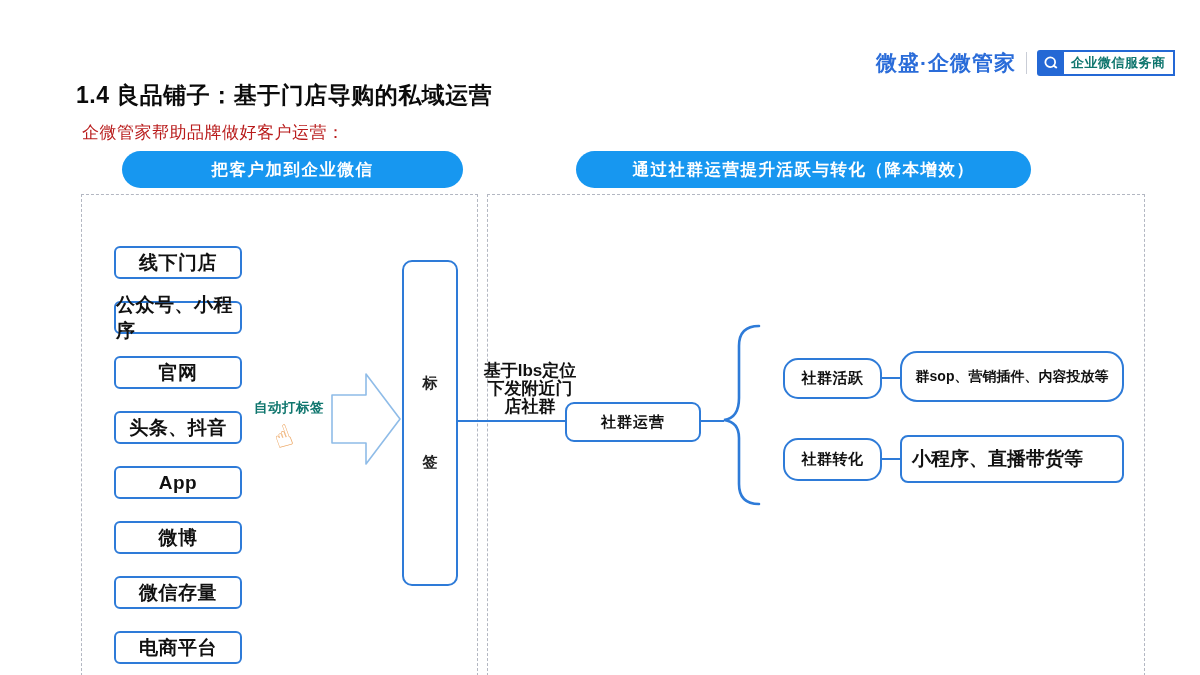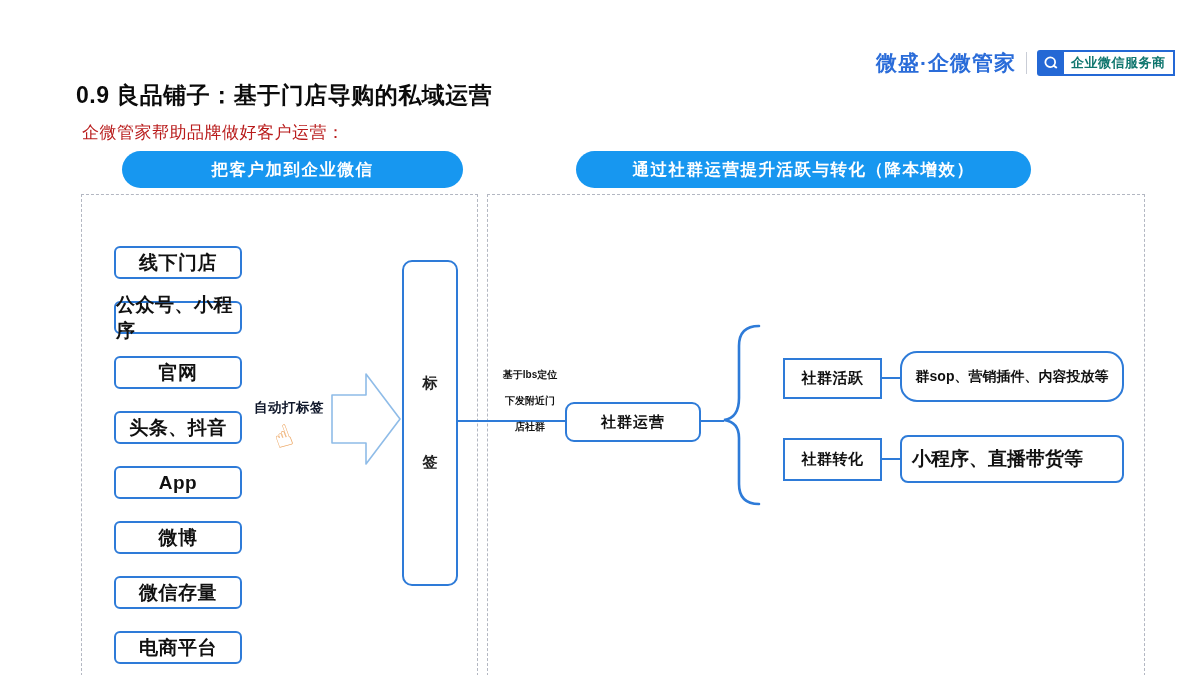--- a/index.html
+++ b/index.html
@@ -30,43 +30,43 @@
   .panel { position:absolute; top:166px; height:497px; border:1px dashed #b3b7c2; background:#ffffff; }
   .panel-left { left:81px; width:397px; }
   .panel-right { left:487px; width:658px; }
 
   
   .sources { position:absolute; left:114px; top:218px; width:128px; display:flex; flex-direction:column; gap:22px; }
   .src-box { height:33px; border:2px solid #2e7bd8; border-radius:6px; background:#fff;
              display:flex; align-items:center; justify-content:center;
              font-size:19px; font-weight:bold; color:#111; letter-spacing:.5px; }
 
-  .arrow-label { position:absolute; left:254px; top:371px; font-size:13.5px; font-weight:bold; color:#0f172a; letter-spacing:.5px; }
+  .arrow-label { position:absolute; left:254px; top:371px; font-size:13.5px; font-weight:bold; color:#0f766e; letter-spacing:.5px; }
   .hand-icon { position:absolute; left:274px; top:394px; font-size:30px; color:#eca45f; transform:rotate(-20deg); line-height:1; }
 
   .block-arrow { position:absolute; left:330px; top:343px; }
 
   .tag-box { position:absolute; left:402px; top:232px; width:56px; height:326px;
              border:2.5px solid #2e7bd8; border-radius:10px; background:#fff;
              display:flex; flex-direction:column; align-items:center; justify-content:center; gap:60px;
              font-size:15px; font-weight:bold; color:#222; }
 
   .hline { position:absolute; height:2px; background:#2e7bd8; }
 
   .lbs-note { position:absolute; left:478px; top:334px; width:104px; text-align:center;
-              font-size:10px; font-weight:bold; color:#111; line-height:26px; white-space:pre-line; }
+              font-size:17px; font-weight:bold; color:#111; line-height:18px; white-space:pre-line; }
 
   .hub-box { position:absolute; left:565px; top:374px; width:136px; height:40px;
              border:2.5px solid #2e7bd8; border-radius:9px; background:#fff;
              display:flex; align-items:center; justify-content:center;
              font-size:15px; font-weight:bold; color:#111; letter-spacing:1px; }
 
   .brace { position:absolute; left:715px; top:290px; }
 
-  .branch-label { position:absolute; left:783px; width:99px; border:2px solid #2e7bd8; border-radius:0; background:#fff;
+  .branch-label { position:absolute; left:783px; width:99px; border:2px solid #2e7bd8; border-radius:15px; background:#fff;
                   display:flex; align-items:center; justify-content:center;
                   font-size:15px; font-weight:bold; color:#111; letter-spacing:.5px; }
   .branch-detail { position:absolute; left:900px; width:224px; border:2px solid #2e7bd8; border-radius:8px; background:#fff;
                    display:flex; align-items:center; font-size:14px; font-weight:bold; color:#111; }
   .detail-center { justify-content:center; padding:0 2px;border-radius:17px; }
   .detail-left { justify-content:flex-start; padding-left:10px; font-size:19px; }
 </style>
 </head>
 <body>
 
@@ -79,21 +79,21 @@
       <span class="badge-icon">
         <svg width="18" height="18" viewBox="0 0 24 24">
           <circle cx="11" cy="11" r="6.5" fill="none" stroke="#ffffff" stroke-width="2.4"></circle>
           <path d="M15.5 15.5 L19 18" stroke="#ffffff" stroke-width="2.6" stroke-linecap="round"></path>
         </svg>
       </span>
       <span class="badge-label">企业微信服务商</span>
     </span>
   </div>
 
-  <div class="title">0.9 良品铺子：基于门店导购的私域运营</div>
+  <div class="title">1.4 良品铺子：基于门店导购的私域运营</div>
   <div class="subtitle">企微管家帮助品牌做好客户运营：</div>
 
   <div class="pill pill-left">把客户加到企业微信</div>
   <div class="pill pill-right">通过社群运营提升活跃与转化（降本增效）</div>
 
   <div class="panel panel-left"></div>
   <div class="panel panel-right"></div>
 
   <div class="sources">
     <div class="src-box">线下门店</div>

